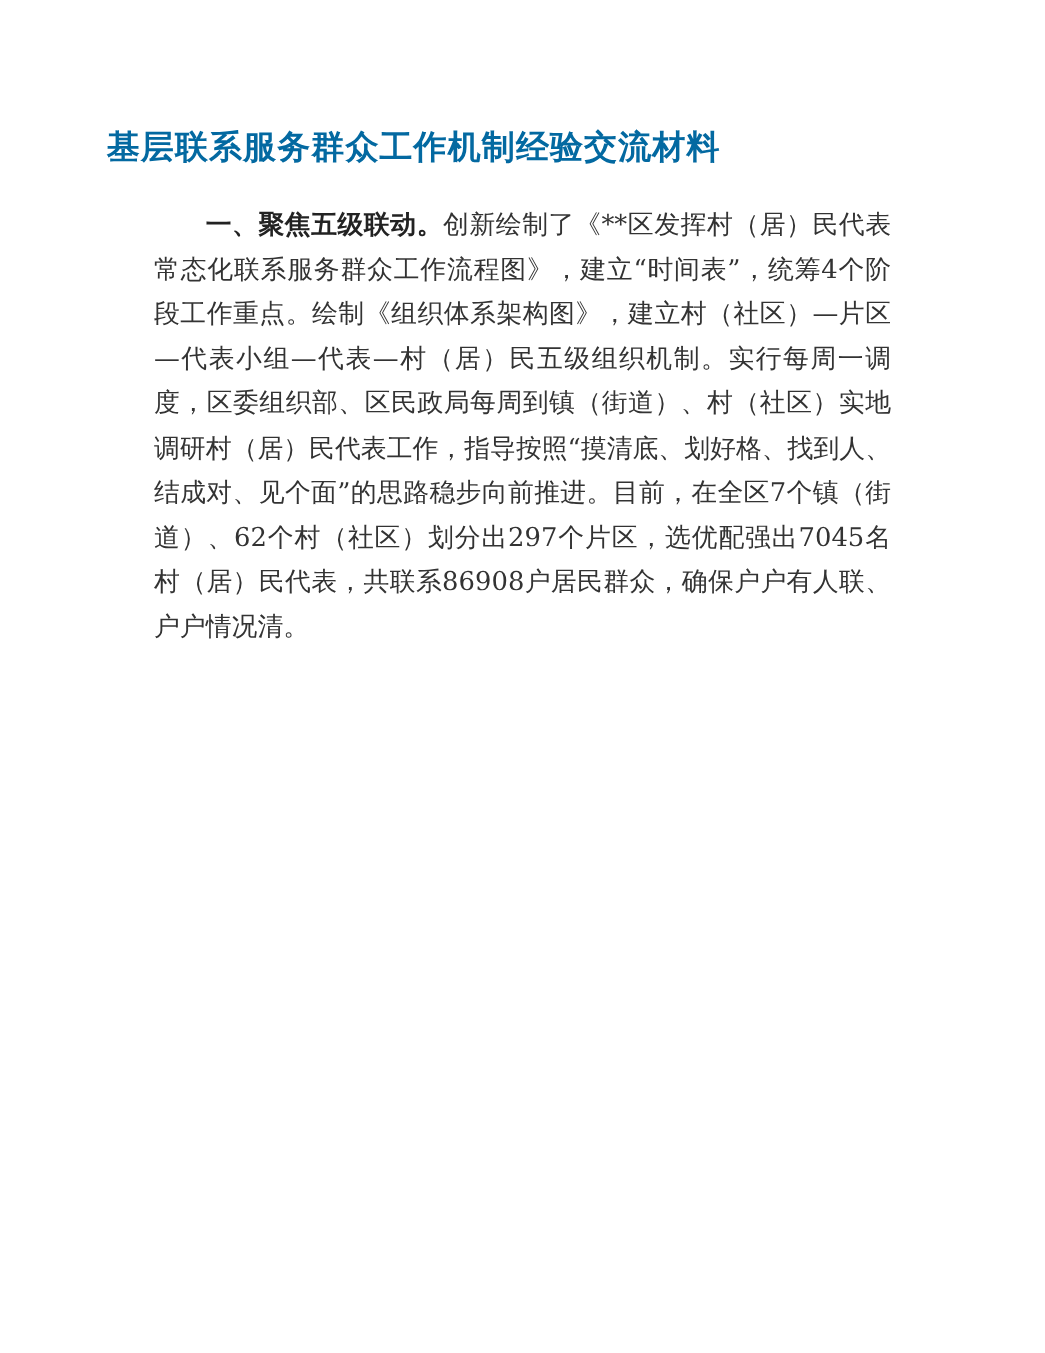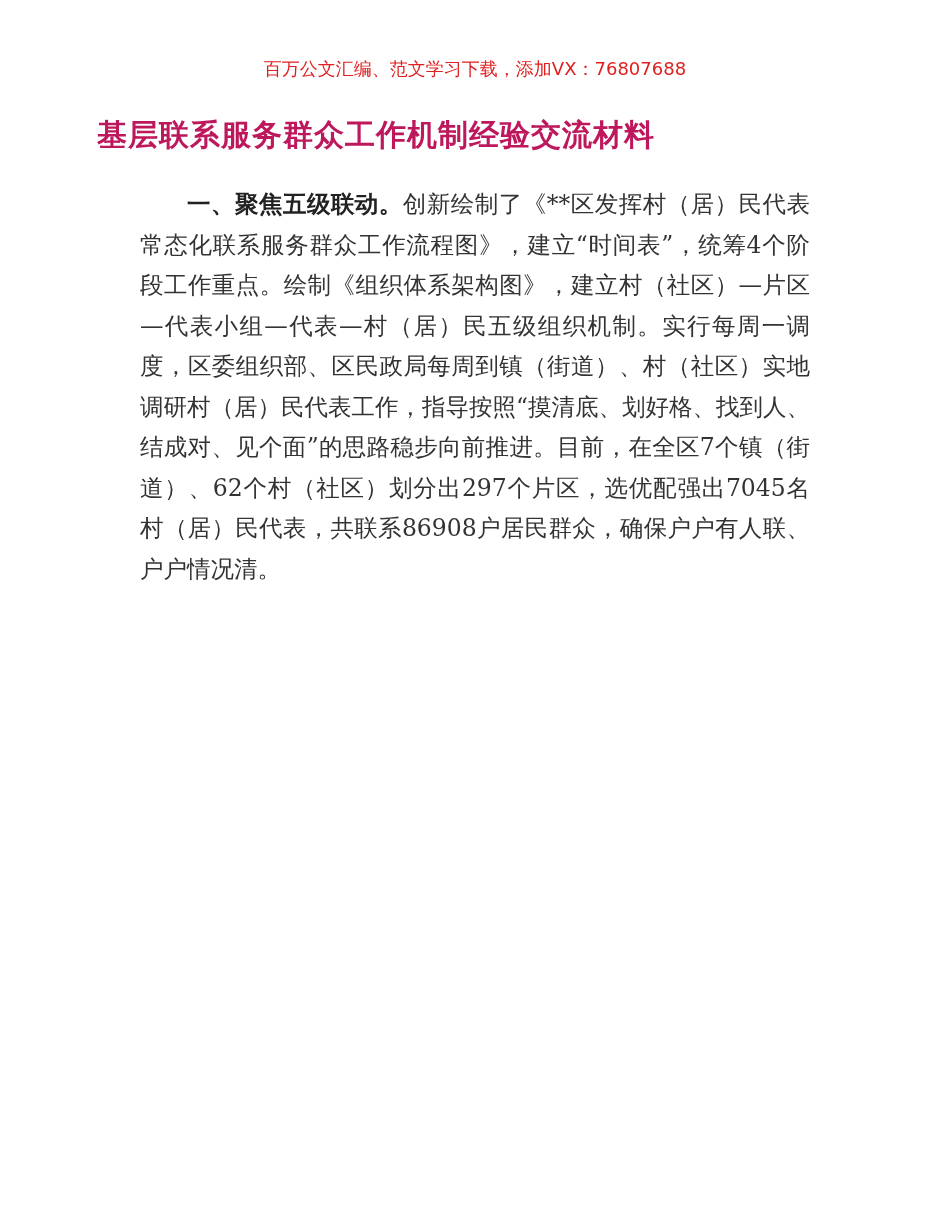--- a/index.html
+++ b/index.html
@@ -6,35 +6,34 @@
   body { width:950px; height:1230px; position:relative; overflow:hidden; }
   .page { position:absolute; left:0; top:0; width:950px; height:1230px; background:#fff; }
   .banner {
     position:absolute; top:56px; left:0; width:950px; text-align:center;
     color:#e02020; font-family:"DejaVu Sans", "Liberation Sans", sans-serif;
     font-size:18px; line-height:26px; letter-spacing:0px;
   }
   .title {
     position:absolute; top:113px; left:0; width:752px; text-align:center;
     font-family:"DejaVu Sans", sans-serif; font-weight:bold;
-    font-size:30px; line-height:44px; color:#be185d; letter-spacing:1px;
+    font-size:30px; line-height:44px; color:#0369a1; letter-spacing:1px;
   }
   .body {
     position:absolute; left:140px; top:170px; width:670px;
     font-family:"DejaVu Serif", "Liberation Serif", serif;
     font-size:23.5px; line-height:40.5px; color:#333;
     text-align:justify;
   }
   .para { margin:0; text-indent:2em; }
   .para + .para { margin-top:10px; }
   .para:first-child { margin-top:14px; }
   .lead { font-weight:bold; color:#222; }
 </style>
 </head>
 <body>
 
 <div class="page">
-  <div class="banner">百万公文汇编、范文学习下载，添加VX：76807688</div>
   <div class="title">基层联系服务群众工作机制经验交流材料</div>
   <div class="body">
     <p class="para"><span class="lead">一、聚焦五级联动。</span><span>创新绘制了《**区发挥村（居）民代表常态化联系服务群众工作流程图》，建立“时间表”，统筹4个阶段工作重点。绘制《组织体系架构图》，建立村（社区）—片区—代表小组—代表—村（居）民五级组织机制。实行每周一调度，区委组织部、区民政局每周到镇（街道）、村（社区）实地调研村（居）民代表工作，指导按照“摸清底、划好格、找到人、结成对、见个面”的思路稳步向前推进。目前，在全区7个镇（街道）、62个村（社区）划分出297个片区，选优配强出7045名村（居）民代表，共联系86908户居民群众，确保户户有人联、户户情况清。</span></p>
   </div>
 </div>
 
 </body></html>

